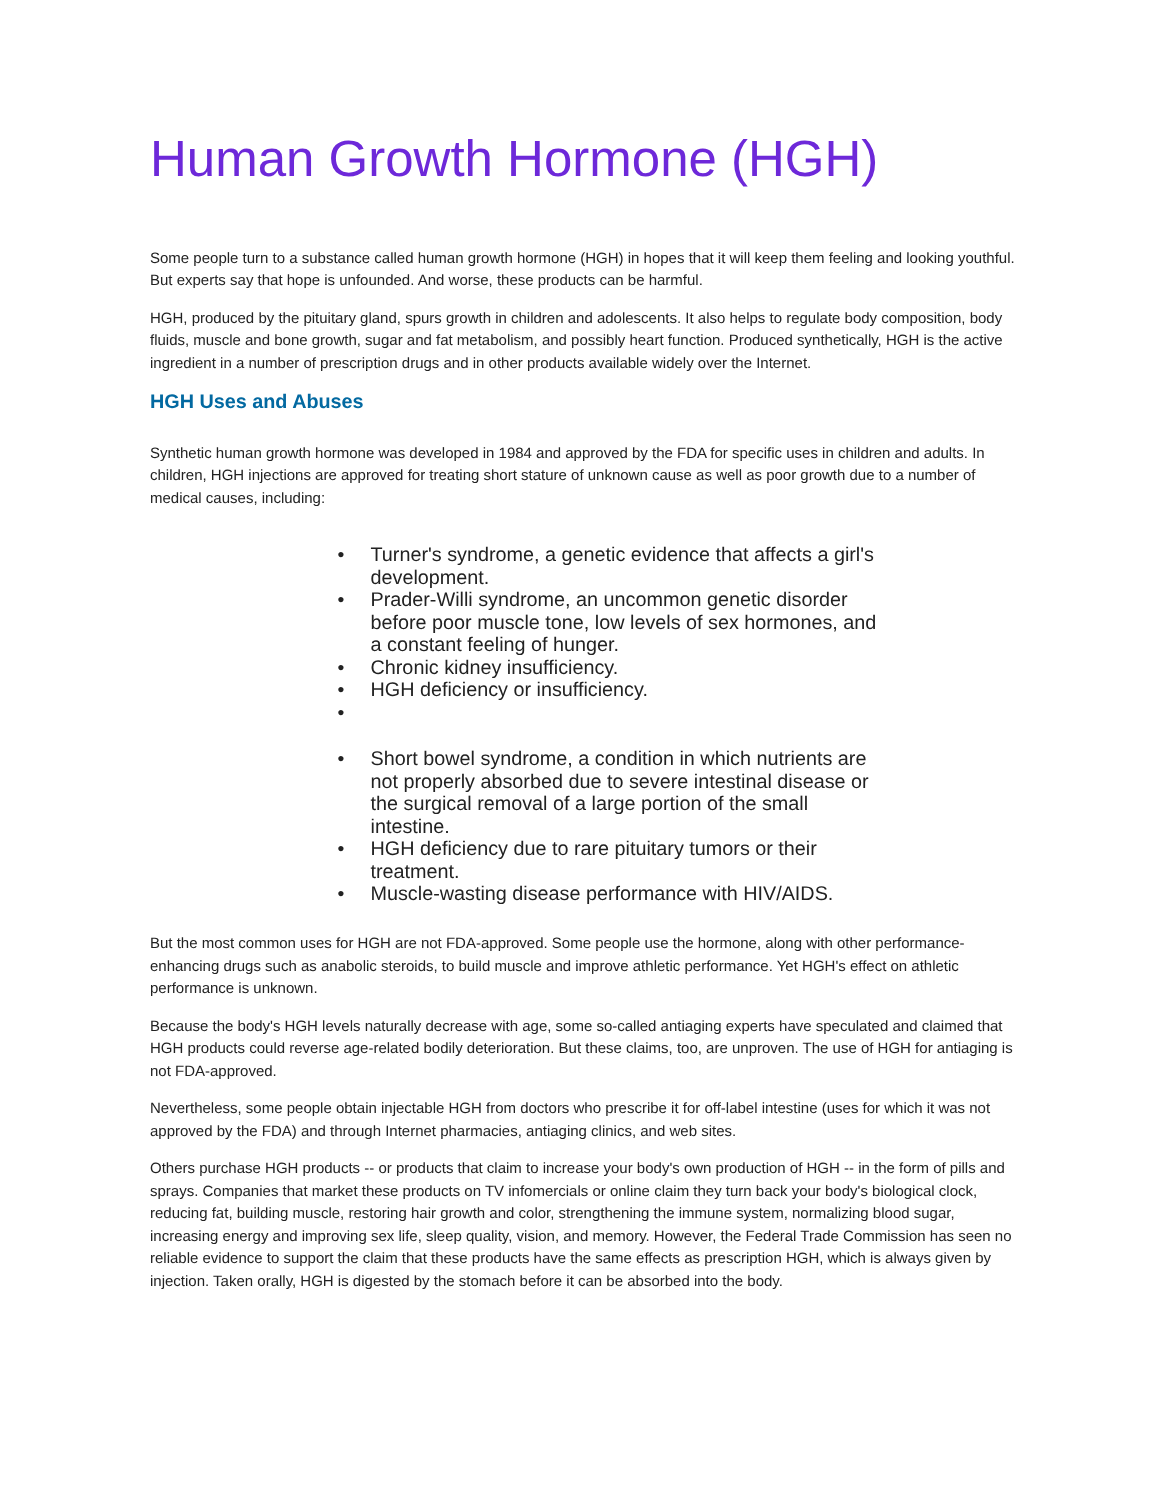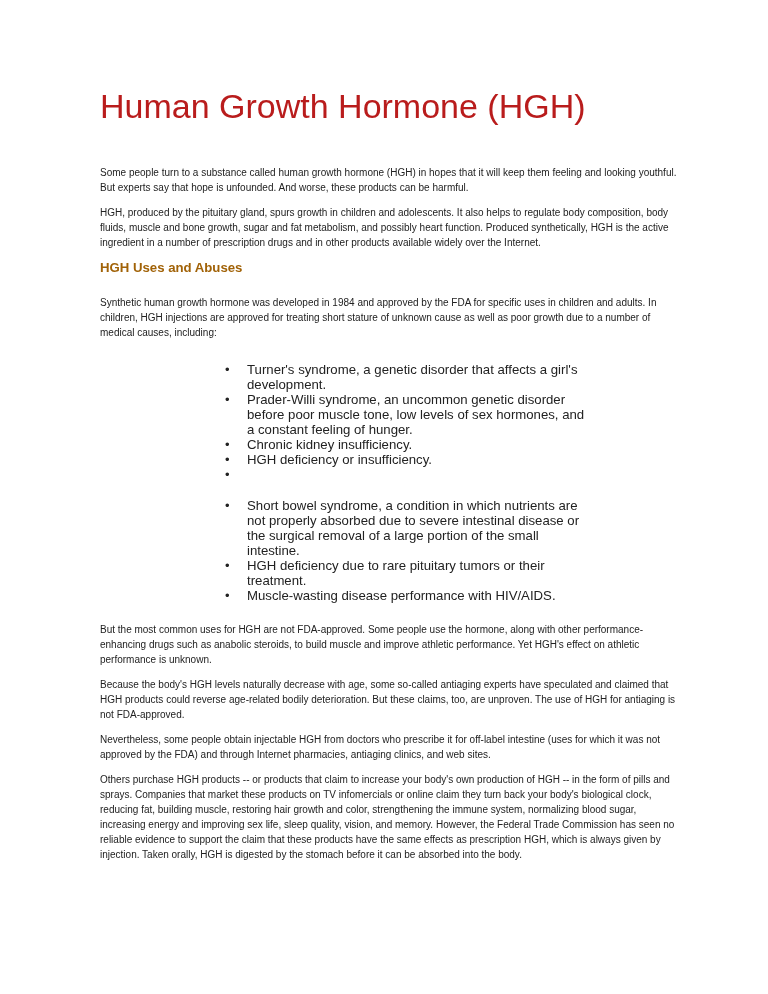--- a/index.html
+++ b/index.html
@@ -23,41 +23,41 @@
     }
     h1.title {
       margin: 0;
       position: absolute;
       top: 86px;
       left: 0;
       font-family: "Liberation Sans", sans-serif;
       font-weight: normal;
       font-size: 34px;
       line-height: 40px;
-      color: #b91c1c;
+      color: #6d28d9;
       white-space: nowrap;
     }
     .body {
       position: absolute;
       top: 165px;
       left: 0;
       width: 580px;
     }
     p {
       margin: 0 0 10px 0;
       font-size: 10px;
       line-height: 15px;
       color: #222222;
     }
     h2.sub {
       margin: 0 0 20px 0;
       font-size: 13.2px;
       line-height: 15px;
       font-weight: bold;
-      color: #a16207;
+      color: #0369a1;
     }
     ul.bullets {
       list-style: none;
       margin: 0 0 19px 0;
       padding: 12px 0 0 0;
     }
     ul.bullets li {
       position: relative;
       padding-left: 147px;
       font-size: 13.2px;
@@ -79,21 +79,21 @@
 
   <div class="body">
     <p>Some people turn to a substance called human growth hormone (HGH) in hopes that it will keep them feeling and looking youthful. But experts say that hope is unfounded. And worse, these products can be harmful.</p>
     <p>HGH, produced by the pituitary gland, spurs growth in children and adolescents. It also helps to regulate body composition, body fluids, muscle and bone growth, sugar and fat metabolism, and possibly heart function. Produced synthetically, HGH is the active ingredient in a number of prescription drugs and in other products available widely over the Internet.</p>
 
     <h2 class="sub">HGH Uses and Abuses</h2>
 
     <p>Synthetic human growth hormone was developed in 1984 and approved by the FDA for specific uses in children and adults. In children, HGH injections are approved for treating short stature of unknown cause as well as poor growth due to a number of medical causes, including:</p>
 
     <ul class="bullets">
-      <li><span class="dot">•</span><span>Turner's syndrome, a genetic disorder that affects a girl's development.</span></li>
+      <li><span class="dot">•</span><span>Turner's syndrome, a genetic evidence that affects a girl's development.</span></li>
       <li><span class="dot">•</span><span>Prader-Willi syndrome, an uncommon genetic disorder before poor muscle tone, low levels of sex hormones, and a constant feeling of hunger.</span></li>
       <li><span class="dot">•</span><span>Chronic kidney insufficiency.</span></li>
       <li><span class="dot">•</span><span>HGH deficiency or insufficiency.</span></li>
       <li><span class="dot">•</span></li>
     </ul>
 
 
     <ul class="bullets">
       <li><span class="dot">•</span><span>Short bowel syndrome, a condition in which nutrients are not properly absorbed due to severe intestinal disease or the surgical removal of a large portion of the small intestine.</span></li>
       <li><span class="dot">•</span><span>HGH deficiency due to rare pituitary tumors or their treatment.</span></li>

